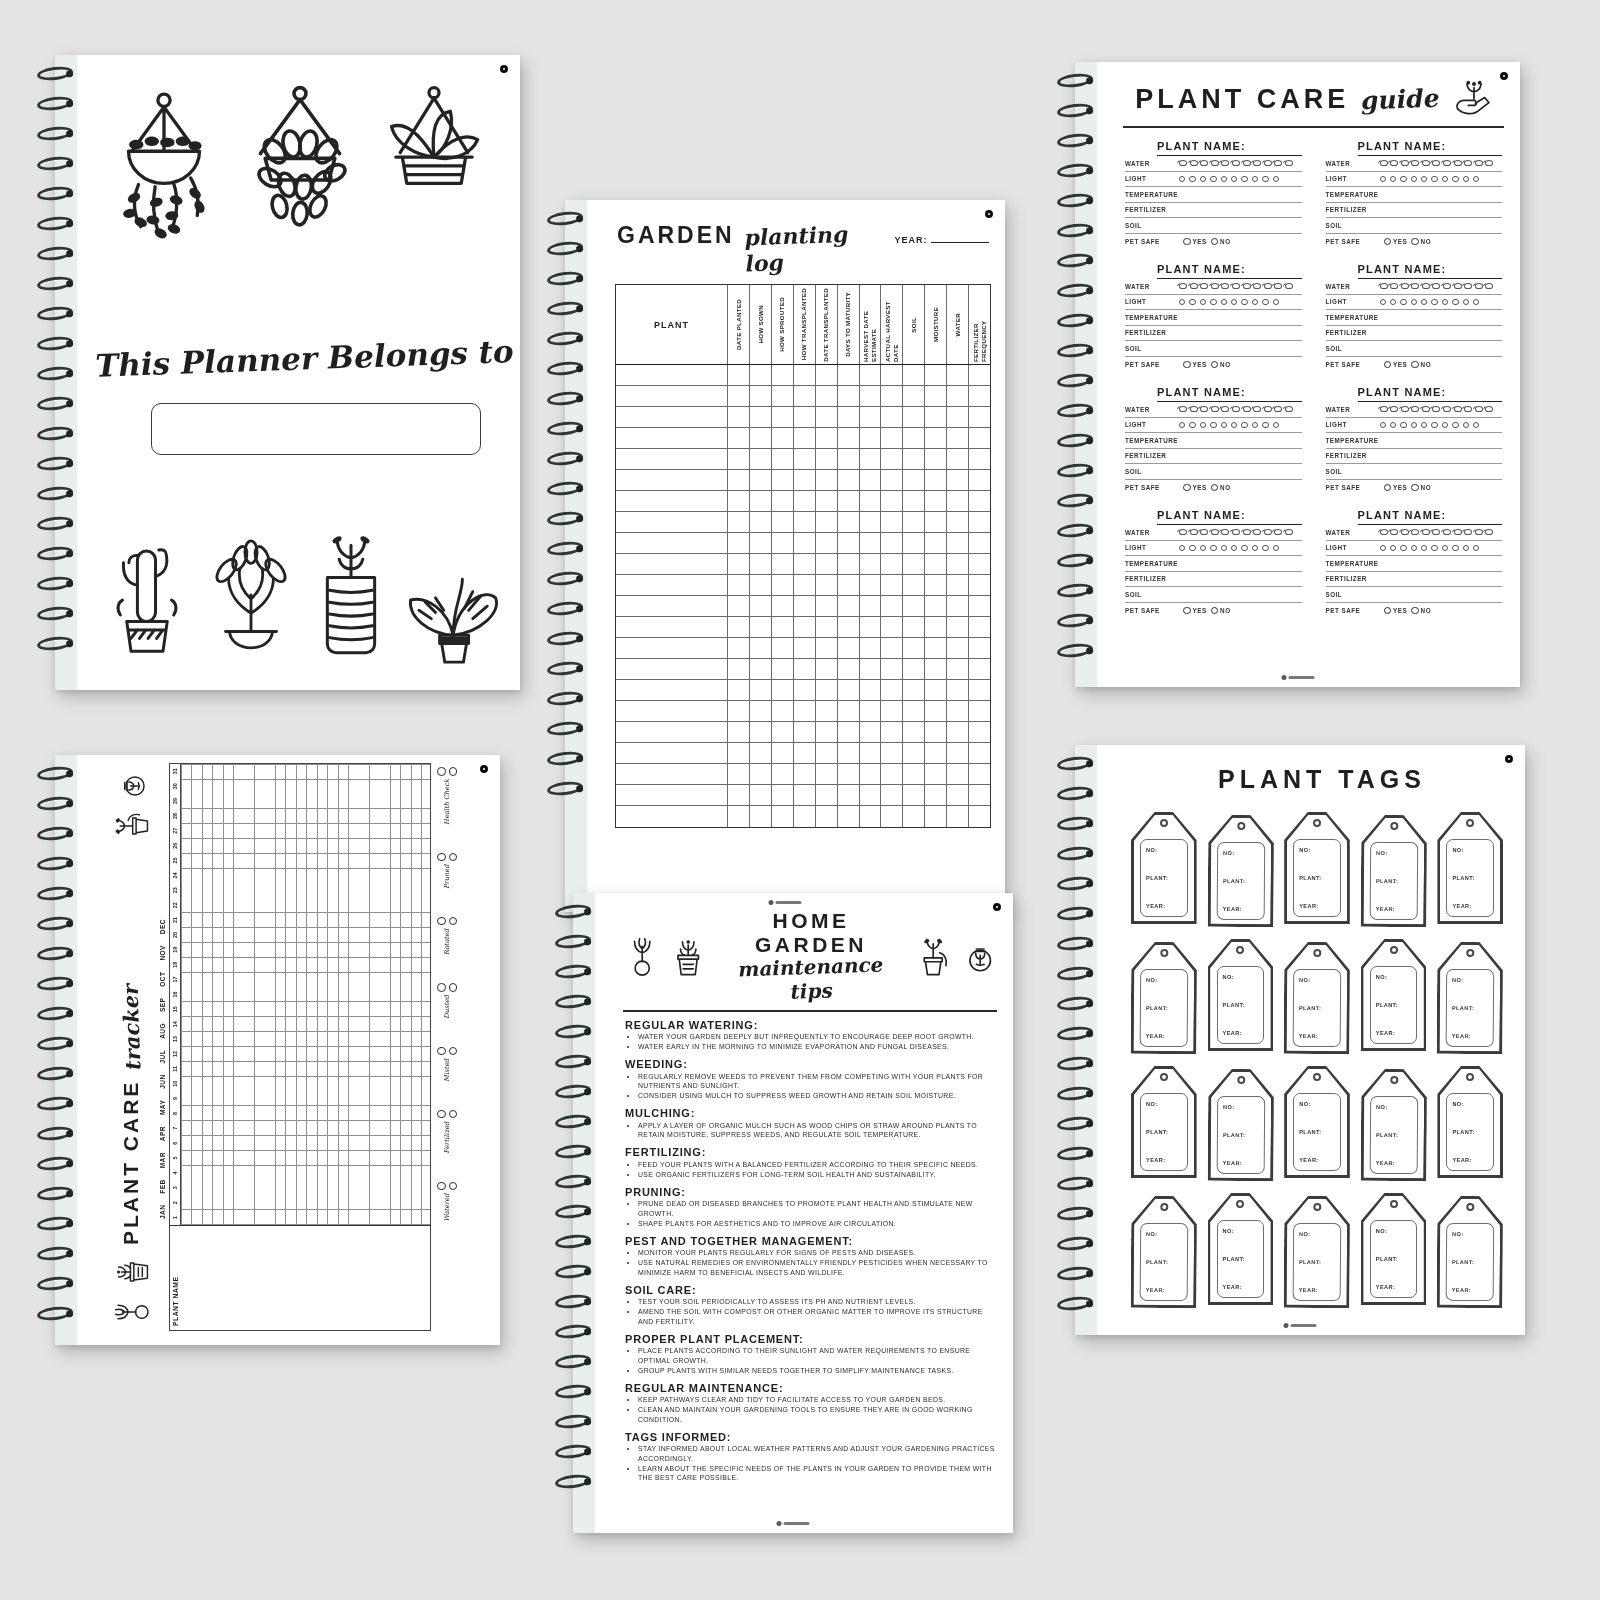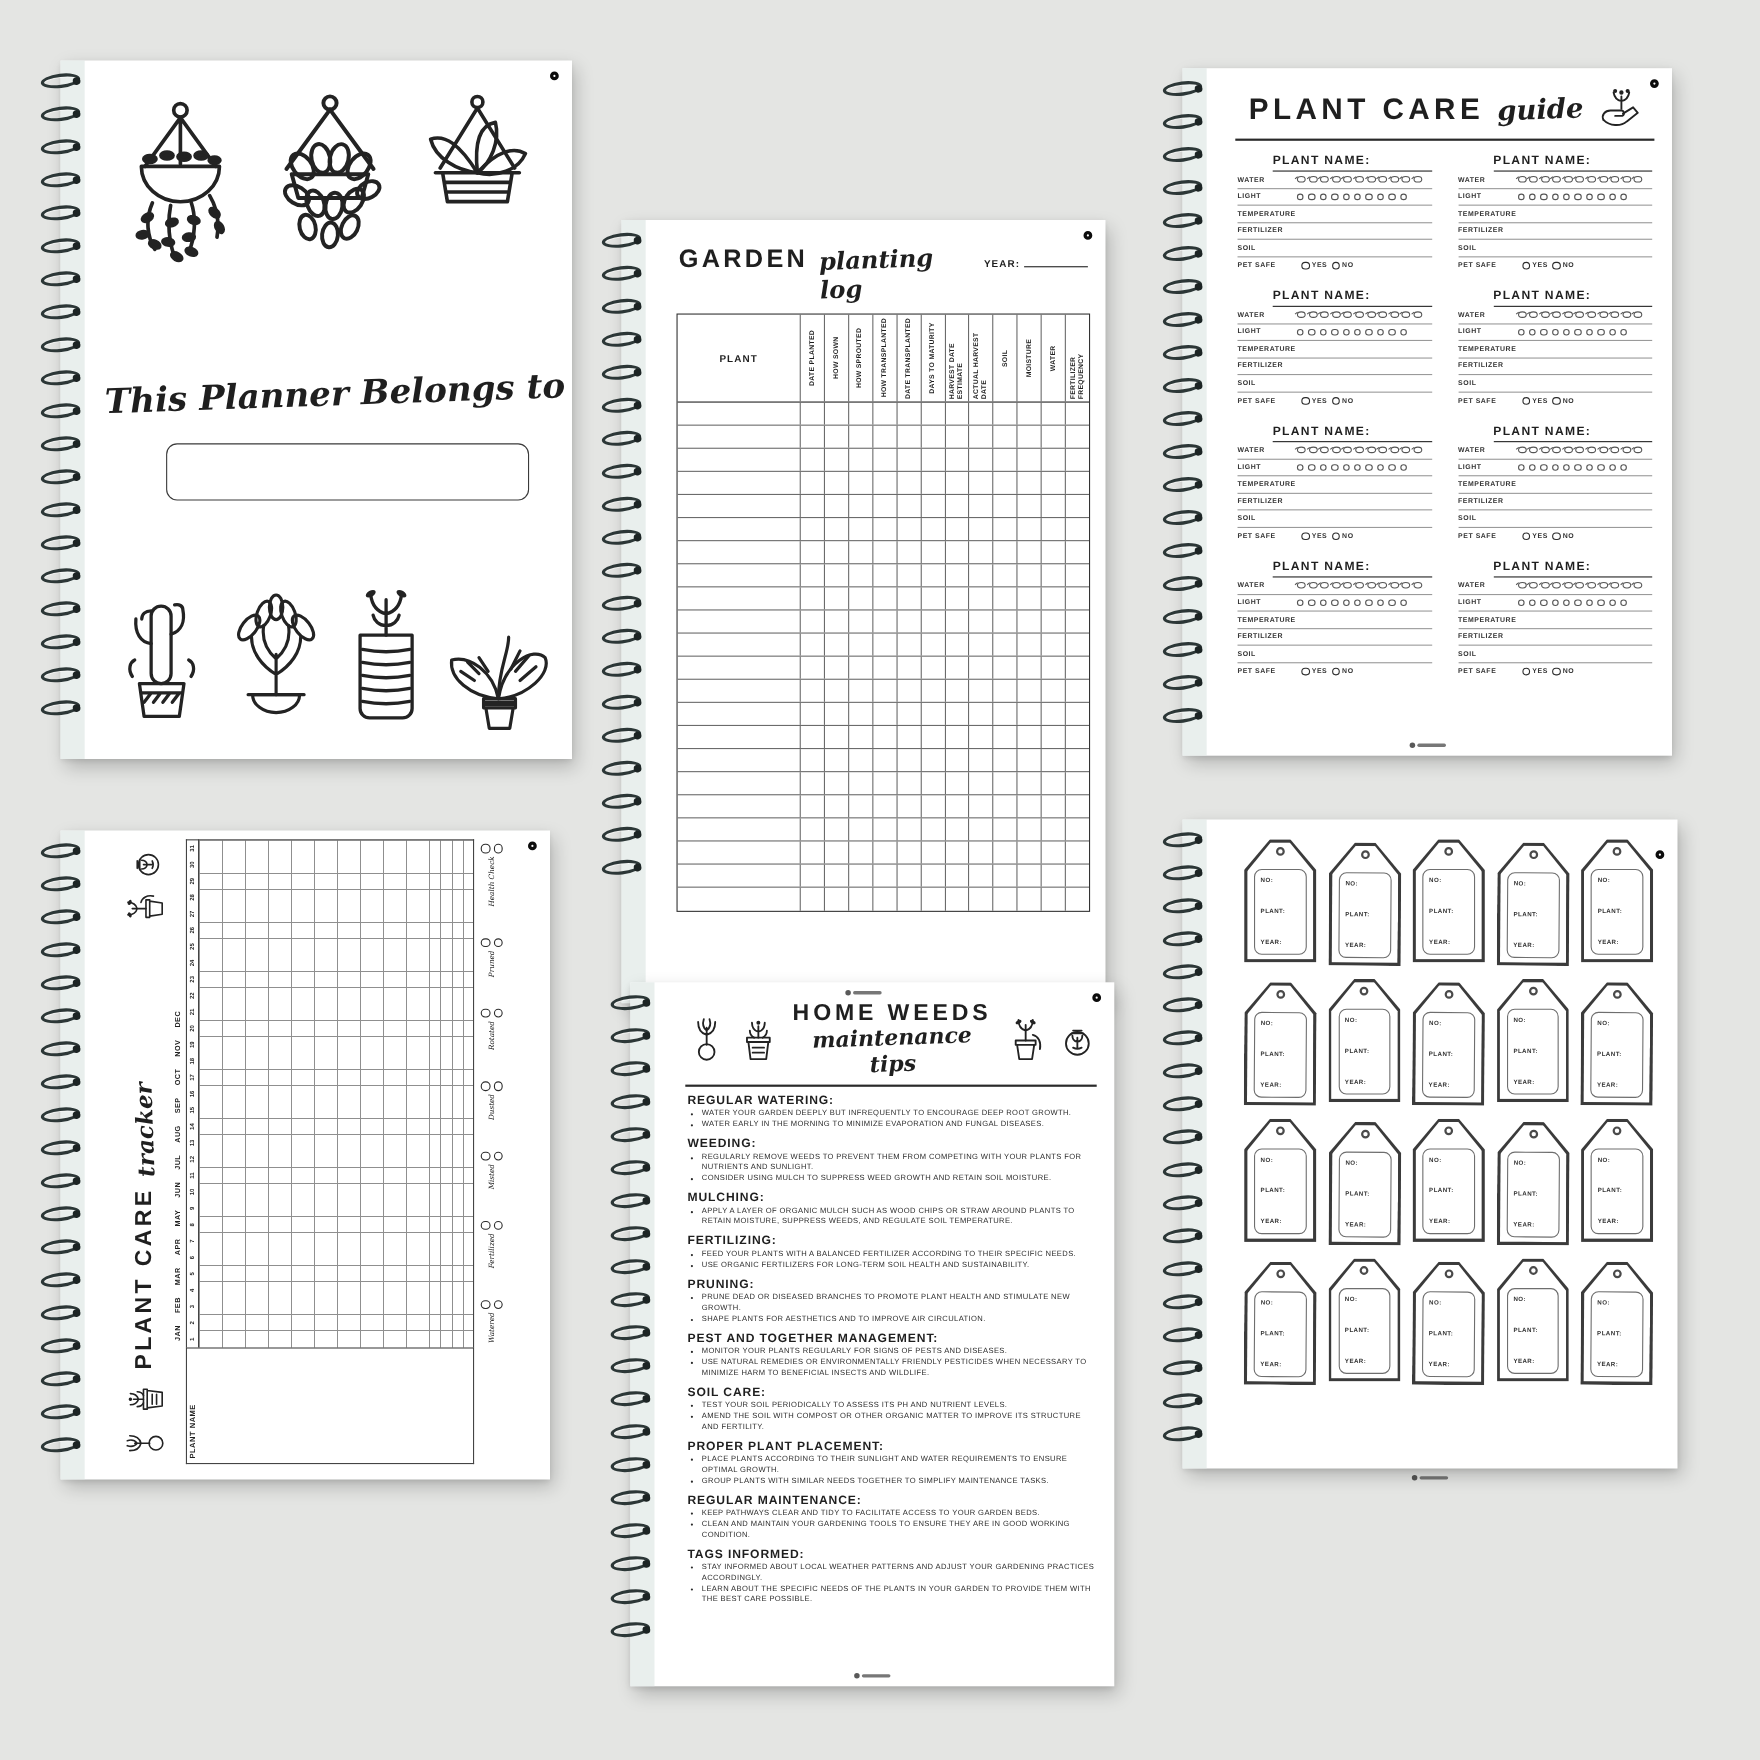--- a/index.html
+++ b/index.html
@@ -1339,21 +1339,21 @@
     <div class="page-inner">
       <span class="corner-dot"></span>
       <div class="tips-head">
         <svg class="doodle" width="40" height="46">
             <use href="#s-vaseplant"></use>
           </svg>
         <svg class="doodle" width="40" height="46">
             <use href="#s-succpot"></use>
           </svg>
         <span class="tips-title">
-          <span class="t-caps">HOME WEEDS</span>
+          <span class="t-caps">HOME GARDEN</span>
           <span class="t-script">maintenance tips</span>
         </span>
         <svg class="doodle" width="40" height="46">
             <use href="#s-droppot"></use>
           </svg>
         <svg class="doodle" width="40" height="46">
             <use href="#s-jarplant"></use>
           </svg>
       </div>
       <div class="tips-rule"></div>
@@ -1433,20 +1433,21 @@
         <span class="coil" style="top: 492px;"></span>
         <span class="coil" style="top: 522px;"></span>
         <span class="coil" style="top: 552px;"></span>
         <span class="coil" style="top: 582px;"></span>
       </div>
   </div>
 
   <div class="page" style="left:1075px;top:745px;width:450px;height:590px;">
     <div class="page-inner">
       <span class="corner-dot"></span>
+      <div class="tags-title">PLANT TAGS</div>
       <div class="tags-grid">
           <div class="tag">
             <span class="tag-outer"></span>
             <span class="tag-inner"></span>
             <span class="tag-hole"></span>
             <span class="tag-body">
               <em>NO:</em>
               <em>PLANT:</em>
               <em>YEAR:</em>
             </span>

